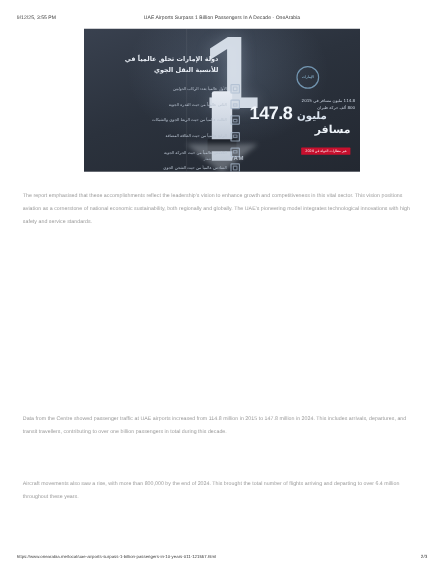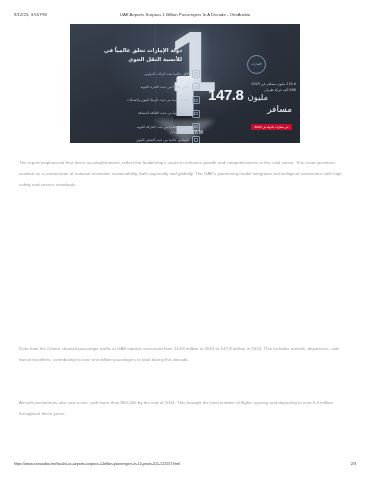--- a/index.html
+++ b/index.html
@@ -204,28 +204,28 @@
     margin-top: 44px;
   }
   .stat-number {
     font-size: 15px;
     font-weight: bold;
     letter-spacing: -0.4px;
     font-family: "Liberation Sans", sans-serif;
   }
   .stat-unit {
     font-size: 8.5px;
-    font-weight: normal;
+    font-weight: bold;
     font-family: "DejaVu Sans", sans-serif;
     color: #dde6f1;
   }
   .stat-line2 {
     margin-top: 1px;
     font-size: 9px;
-    font-weight: normal;
+    font-weight: bold;
     color: #eef3f9;
     font-family: "DejaVu Sans", sans-serif;
     letter-spacing: 1px;
   }
   .stat-badge {
     margin-top: 1.5px;
     display: inline-block;
     background: #c8102e;
     color: #fff;
     font-size: 2.8px;

